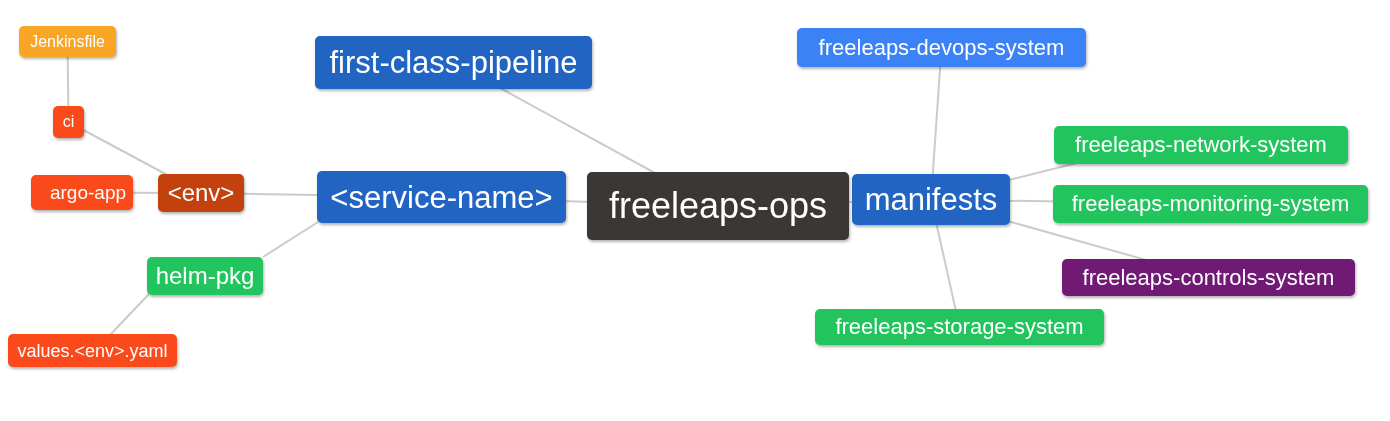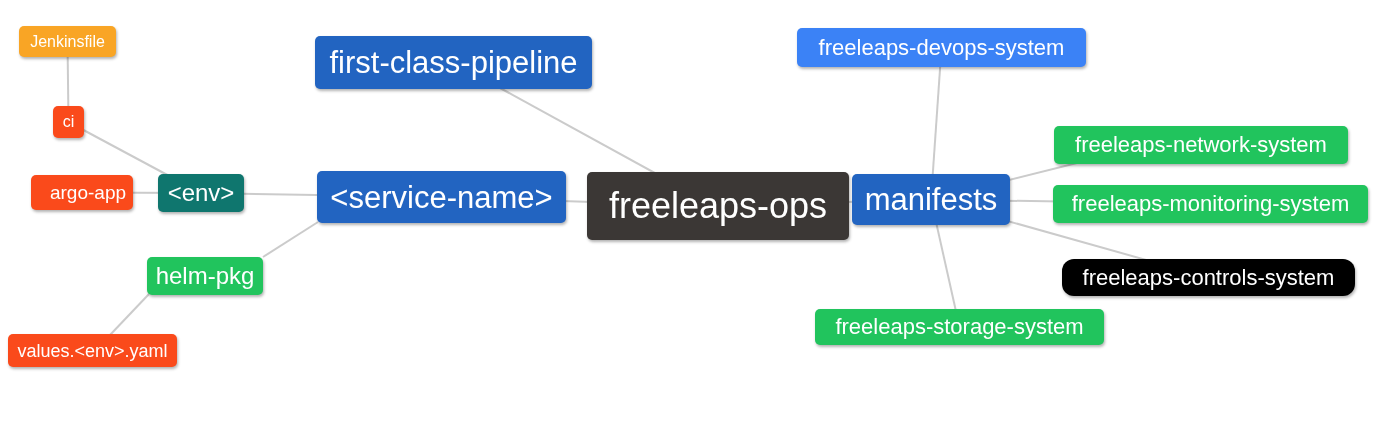--- a/index.html
+++ b/index.html
@@ -54,25 +54,25 @@
       <line x1="931" y1="199.5" x2="941.5" y2="47.5" stroke="#cbcbcb" stroke-width="2"></line>
       <line x1="931" y1="199.5" x2="1201" y2="132" stroke="#cbcbcb" stroke-width="2"></line>
       <line x1="931" y1="199.5" x2="1210.5" y2="204" stroke="#cbcbcb" stroke-width="2"></line>
       <line x1="931" y1="199.5" x2="1208.5" y2="277.5" stroke="#cbcbcb" stroke-width="2"></line>
       <line x1="931" y1="199.5" x2="959.5" y2="327" stroke="#cbcbcb" stroke-width="2"></line>
     </svg>
 
 <div class="node" style="left: 19px; top: 26px; width: 97px; height: 31px; font-size: 16px; background: rgb(249, 165, 37); color: rgb(255, 255, 255);">Jenkinsfile</div>
     <div class="node" style="left: 53px; top: 106px; width: 31px; height: 32px; font-size: 16px; background: rgb(250, 74, 27); color: rgb(255, 255, 255);">ci</div>
     <div class="node" style="left: 31px; top: 175px; width: 90px; height: 35px; font-size: 19px; background: rgb(250, 74, 27); color: rgb(255, 255, 255); padding-left: 12px;">argo-app</div>
-    <div class="node" style="left: 158px; top: 174px; width: 86px; height: 38px; font-size: 24px; background: #0f766e; color: rgb(255, 255, 255); text-align: right;">&lt;env&gt;</div>
+    <div class="node" style="left: 158px; top: 174px; width: 86px; height: 38px; font-size: 24px; background: #c2410c; color: rgb(255, 255, 255); text-align: right;">&lt;env&gt;</div>
     <div class="node" style="left: 147px; top: 257px; width: 116px; height: 38px; font-size: 24px; background: rgb(33, 196, 93); color: rgb(255, 255, 255);">helm-pkg</div>
     <div class="node" style="left: 8px; top: 334px; width: 169px; height: 33px; font-size: 18px; background: rgb(250, 74, 27); color: rgb(255, 255, 255);">values.&lt;env&gt;.yaml</div>
     <div class="node" style="left: 315px; top: 36px; width: 277px; height: 53px; font-size: 31px; background: rgb(34, 100, 193); color: rgb(255, 255, 255);">first-class-pipeline</div>
     <div class="node" style="left: 317px; top: 171px; width: 249px; height: 52px; font-size: 31px; background: rgb(34, 100, 193); color: rgb(255, 255, 255);">&lt;service-name&gt;</div>
     <div class="node" style="left: 587px; top: 172px; width: 262px; height: 68px; font-size: 36px; background: rgb(59, 55, 53); color: rgb(255, 255, 255);">freeleaps-ops</div>
     <div class="node" style="left: 852px; top: 174px; width: 158px; height: 51px; font-size: 31px; background: rgb(34, 100, 193); color: rgb(255, 255, 255);">manifests</div>
     <div class="node" style="left: 797px; top: 28px; width: 289px; height: 39px; font-size: 22px; background: #3b82f6; color: rgb(255, 255, 255);">freeleaps-devops-system</div>
     <div class="node" style="left: 1054px; top: 126px; width: 294px; height: 38px; font-size: 22px; background: rgb(33, 196, 93); color: rgb(255, 255, 255);">freeleaps-network-system</div>
     <div class="node" style="left: 1053px; top: 185px; width: 315px; height: 38px; font-size: 22px; background: rgb(33, 196, 93); color: rgb(255, 255, 255);">freeleaps-monitoring-system</div>
-    <div class="node" style="left: 1062px; top: 259px; width: 293px; height: 37px; font-size: 22px; background: #000000; color: rgb(255, 255, 255); border-radius: 12px;">freeleaps-controls-system</div>
+    <div class="node" style="left: 1062px; top: 259px; width: 293px; height: 37px; font-size: 22px; background: #701a75; color: rgb(255, 255, 255);">freeleaps-controls-system</div>
     <div class="node" style="left: 815px; top: 309px; width: 289px; height: 36px; font-size: 22px; background: rgb(33, 196, 93); color: rgb(255, 255, 255);">freeleaps-storage-system</div>
   </div>
 
 </body></html>

